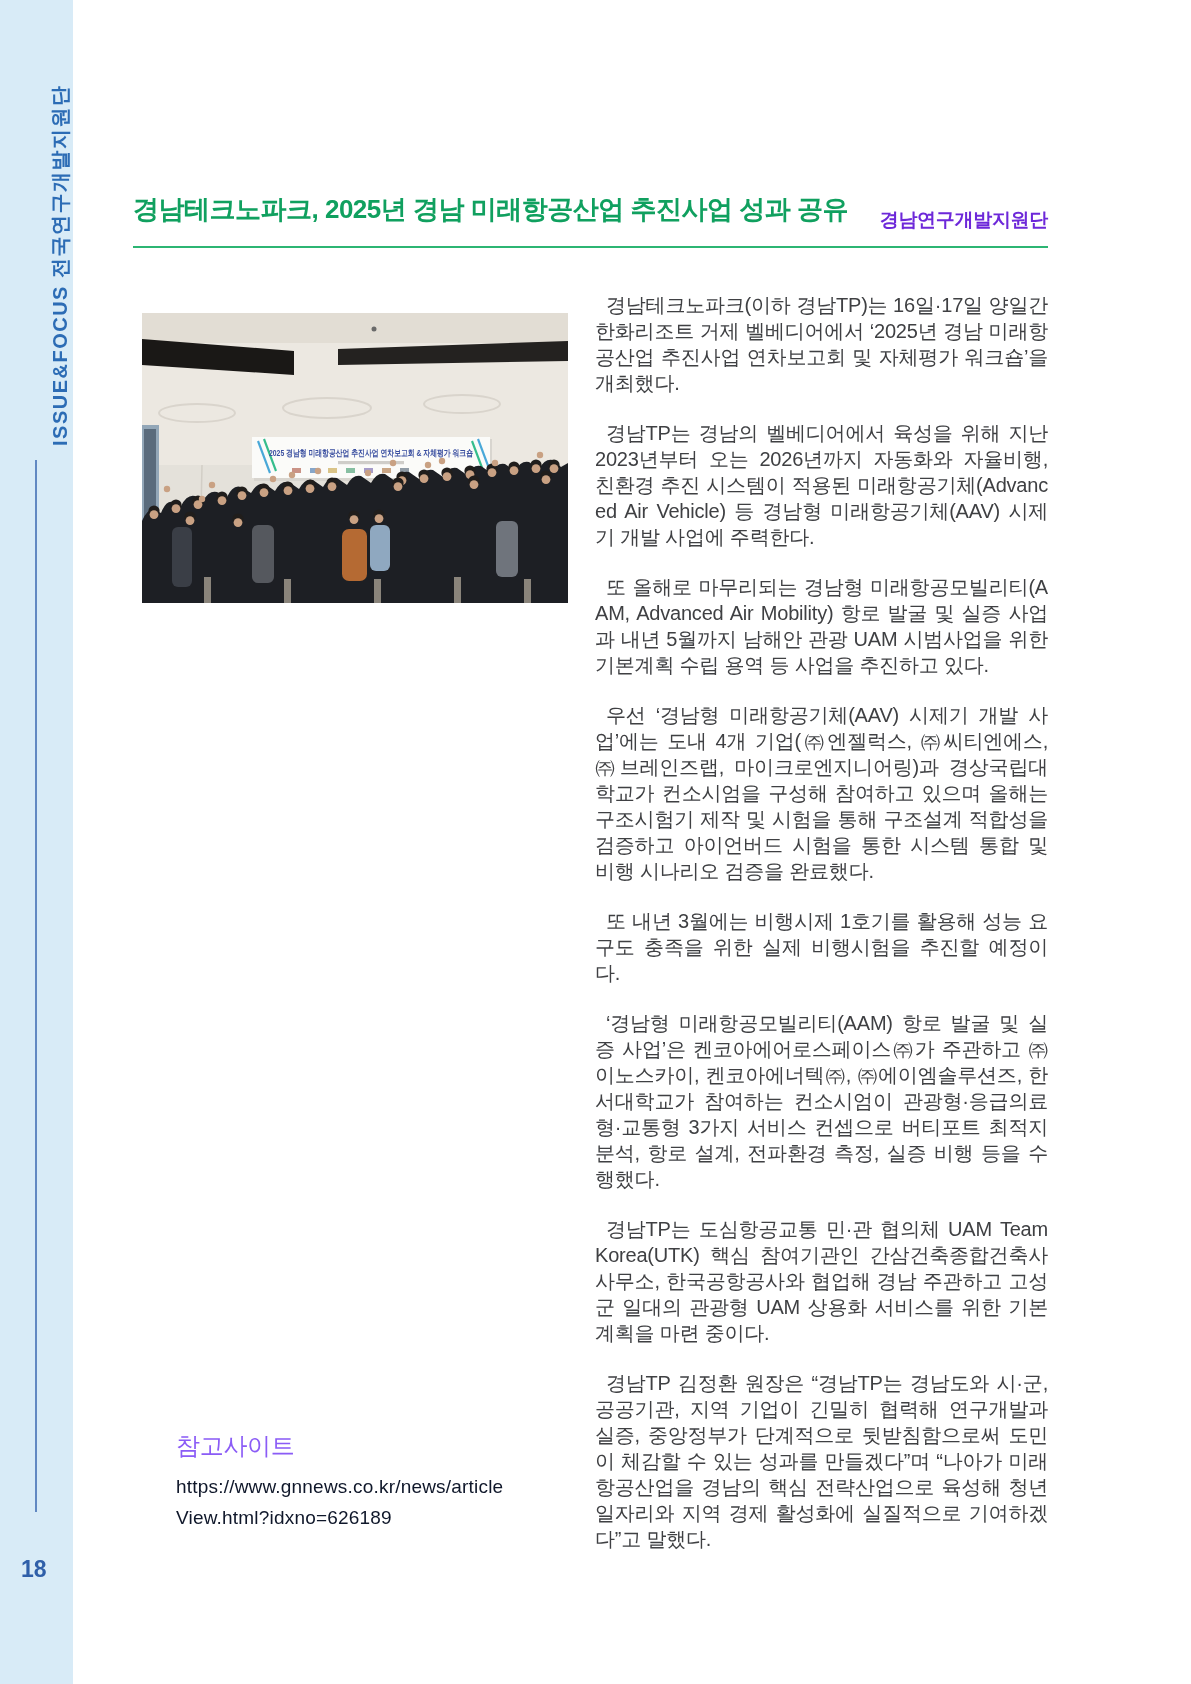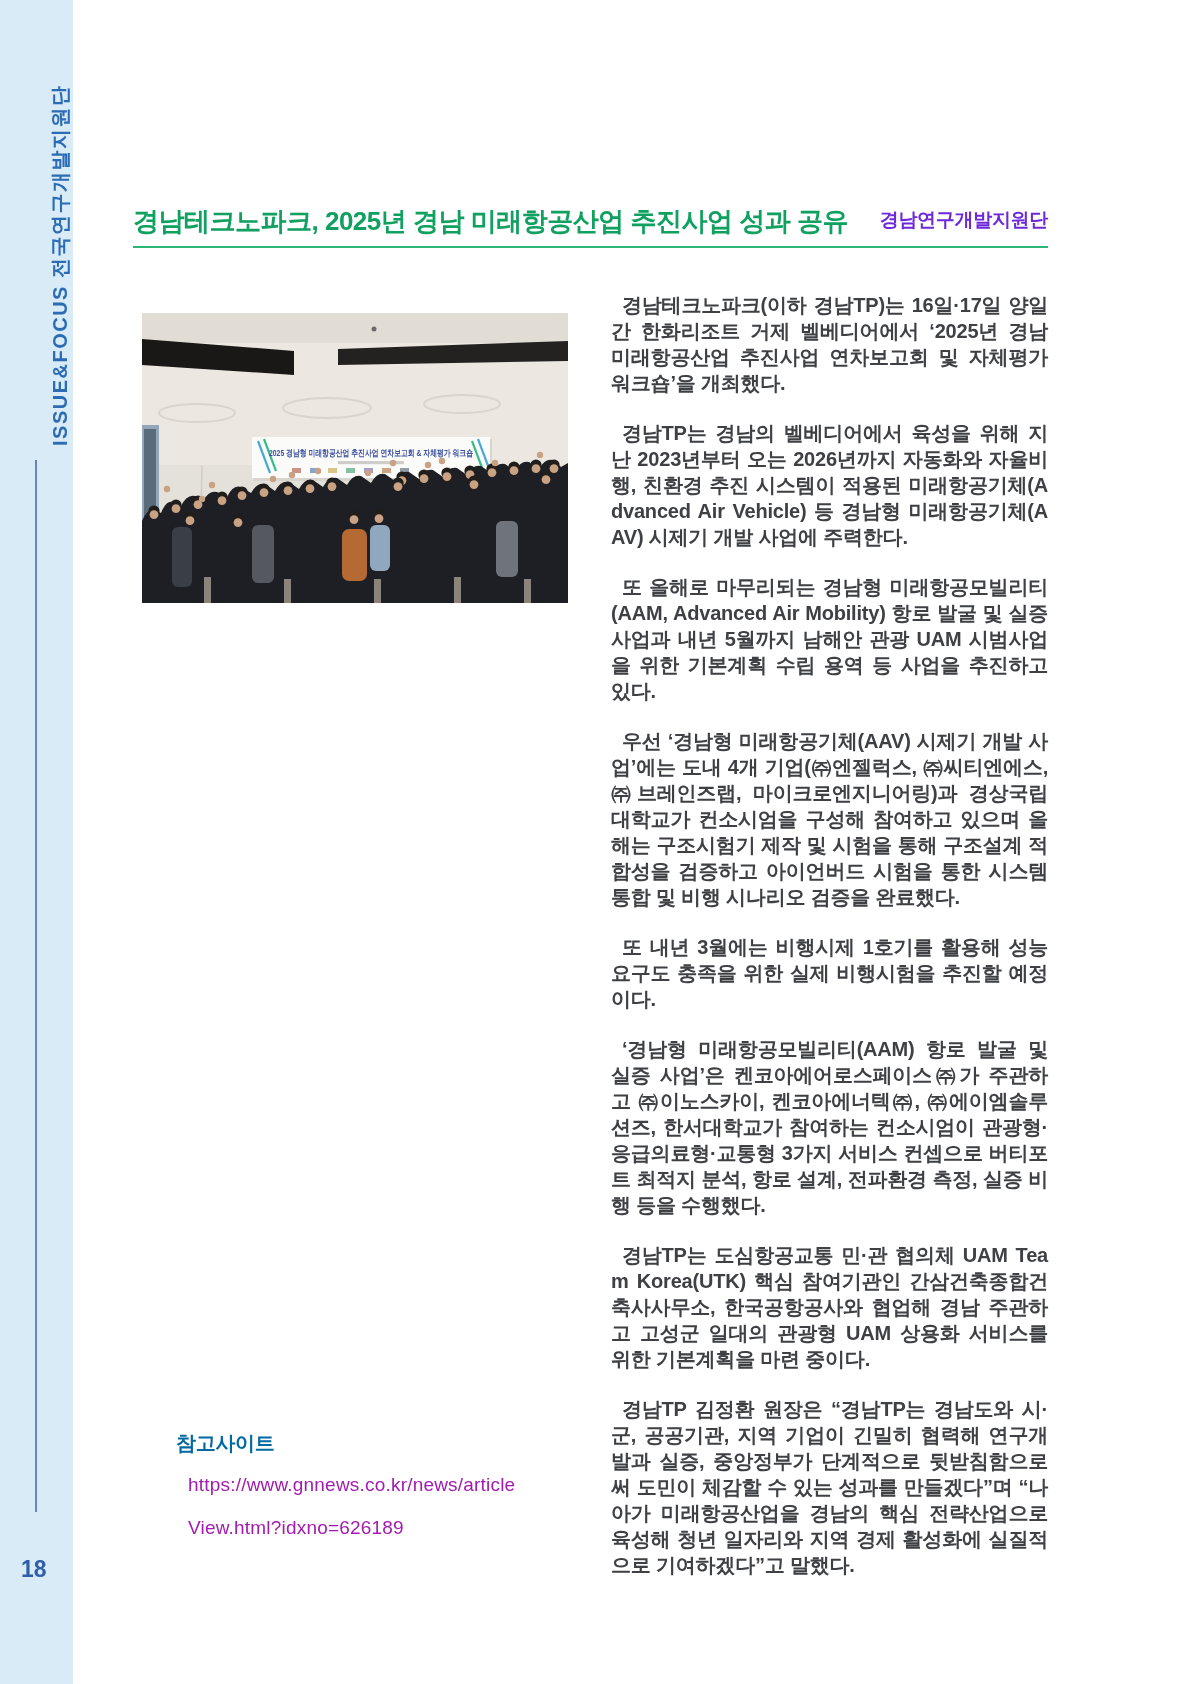--- a/index.html
+++ b/index.html
@@ -8,40 +8,40 @@
 
   
   .sidebar{position:absolute;left:0;top:0;width:73px;height:1684px;background:#d8ebf7;}
   .sidebar-vertical-label{position:absolute;left:47px;top:446px;
         transform:rotate(-90deg);transform-origin:0 0;white-space:nowrap;
         font-size:20px;font-weight:600;letter-spacing:1.5px;color:#2c6cb5;}
   .sidebar-rule{position:absolute;left:35px;top:460px;width:2px;height:1052px;background:#6188c2;}
   .page-number{position:absolute;left:21px;top:1556px;font-size:23px;font-weight:bold;color:#2f5fa9;}
 
   
-  .page-title{position:absolute;left:133px;top:204px;font-size:26px;font-weight:800;
+  .page-title{position:absolute;left:133px;top:192px;font-size:26px;font-weight:800;
         letter-spacing:-0.5px;color:#10a05f;white-space:nowrap;}
   .org-label{position:absolute;right:143px;top:207px;font-size:19px;font-weight:700;
         letter-spacing:-0.3px;color:#6d28d9;white-space:nowrap;}
   .title-rule{position:absolute;left:133px;top:246px;width:915px;height:2px;background:#2cb573;}
 
   
   .event-photo{position:absolute;left:142px;top:313px;width:426px;height:290px;display:block;}
 
   
   .article{position:absolute;left:595px;top:292px;width:453px;color:#3f4043;
         font-size:20px;line-height:26px;text-align:justify;word-break:break-all;
         letter-spacing:-0.2px;}
-  .article p{margin:0 0 24px 16px;text-indent:0.55em;font-weight:bold;}
+  .article p{margin:0 0 24px 0;text-indent:0.55em;}
   .article p:last-child{margin-bottom:0;}
 
   
   .reference{position:absolute;left:176px;top:1430px;width:380px;}
-  .reference-heading{font-size:20px;font-weight:700;color:#0369a1;letter-spacing:-0.3px;margin:0 0 9px 0;}
-  .reference-url{font-size:19px;line-height:31px;color:#a21caf;letter-spacing:0.2px;margin:12px;}
+  .reference-heading{font-size:24px;font-weight:400;color:#8b5cf6;letter-spacing:-0.3px;margin:0 0 9px 0;}
+  .reference-url{font-size:19px;line-height:31px;color:#0f172a;letter-spacing:0.2px;margin:0;}
 </style>
 </head>
 <body>
 
 <div class="page">
 
   <div class="sidebar">
     <div class="sidebar-vertical-label">ISSUE&amp;FOCUS 전국연구개발지원단</div>
   </div>
   <div class="sidebar-rule"></div>

